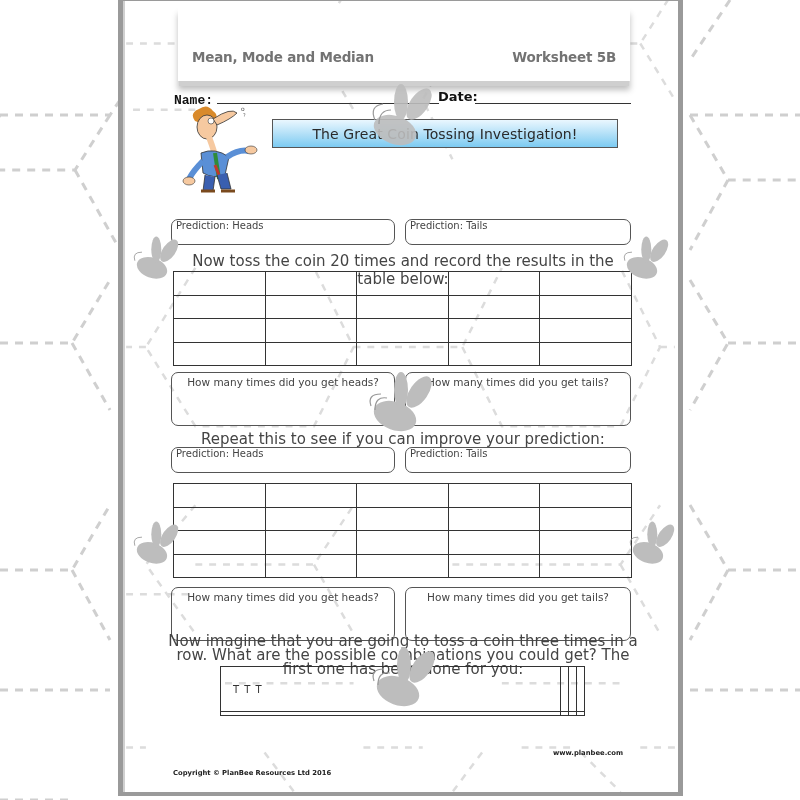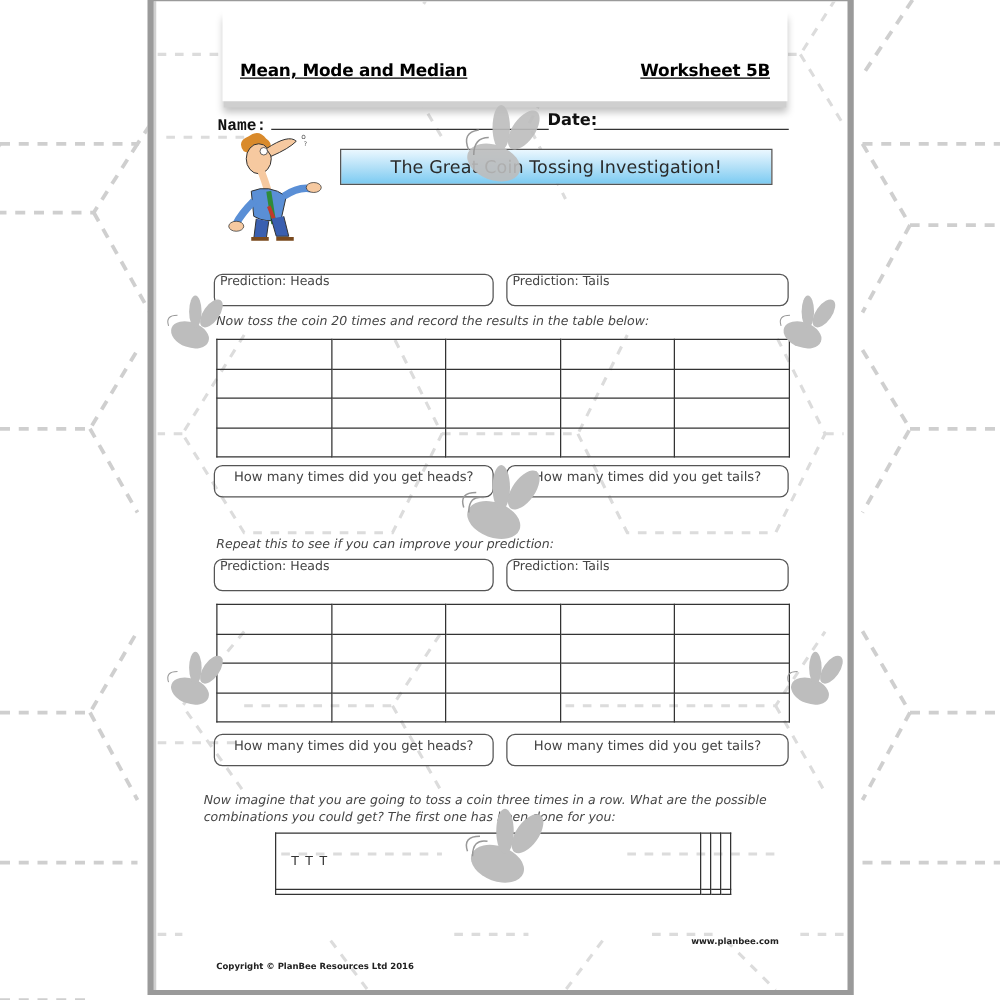--- a/index.html
+++ b/index.html
@@ -19,23 +19,22 @@
   .page-pattern { position: absolute; left: 0; top: 0; width: 100%; height: 100%; z-index: 0; }
   .page-content { position: absolute; left: 0; top: 0; width: 100%; height: 100%; z-index: 2; }
 
   .header-card {
     position: absolute; left: 55px; top: 4px; width: 452px; height: 76px;
     background: #fff;
     box-shadow: 0 6px 0 -1px #cfcfcf, 0 9px 6px rgba(0,0,0,0.25);
   }
   .hdr-title, .hdr-ws {
     position: absolute; top: 44px;
-    font-family: "DejaVu Sans", sans-serif; font-weight: bold; font-size: 13.5px; color: #000000;
+    font-family: "DejaVu Sans", sans-serif; font-weight: bold; font-size: 13.5px; color: #737373;
     letter-spacing: -0.2px;
-    text-decoration: underline;
   }
   .hdr-title { left: 14px; }
   .hdr-ws { right: 14px; }
 
   .name-row { position: absolute; left: 51px; top: 92px; font-weight: bold; font-size: 13px; color: #111; font-family: Liberation Mono, monospace; }
   .name-line { position: absolute; left: 94px; top: 102px; width: 222px; border-bottom: 1.5px solid #333; }
   .date-label { position: absolute; left: 315px; top: 88px; font-weight: bold; font-size: 13px; color: #111; }
   .date-line { position: absolute; left: 352px; top: 102px; width: 156px; border-bottom: 1.5px solid #333; }
 
   .cartoon { position: absolute; left: 58px; top: 104px; width: 84px; height: 92px; }
@@ -50,25 +49,25 @@
   .intro {
     position: absolute; left: 140px; top: 152px; width: 366px;
     text-align: center; font-size: 11.4px; line-height: 15px; color: #444;
   }
 
   .pbox {
     position: absolute; height: 26px; border: 1.5px solid #555; border-radius: 7px;
     font-size: 10px; color: #444; padding-left: 4px; display: flex; align-items: flex-start; background: transparent;
   }
   .qbox {
-    position: absolute; height: 26px; border: 1.5px solid #555; border-radius: 7px;
+    position: absolute; height: 54px; border: 1.5px solid #555; border-radius: 7px;
     font-size: 10.5px; color: #444; text-align: center; padding-top: 3px;
   }
 
-  .instr { position: absolute; left: 50px; width: 460px; text-align: left; font-size: 10px; color: #444; font-style: italic; }
+  .instr { position: absolute; left: 50px; width: 460px; text-align: center; font-size: 15px; color: #444; }
 
   table.grid { position: absolute; border-collapse: collapse; }
   table.grid td { border: 1.6px solid #333; }
 
   .tt { font-size: 10px; color: #333; padding-left: 12px; letter-spacing: 1px; }
 
   .footer-l { position: absolute; left: 50px; top: 768px; font-size: 6.8px; font-weight: bold; color: #222; letter-spacing: 0; }
   .footer-r { position: absolute; right: 55px; top: 748px; font-size: 6.8px; font-weight: bold; color: #222; }
 
   .bee { position: absolute; z-index: 3; }

